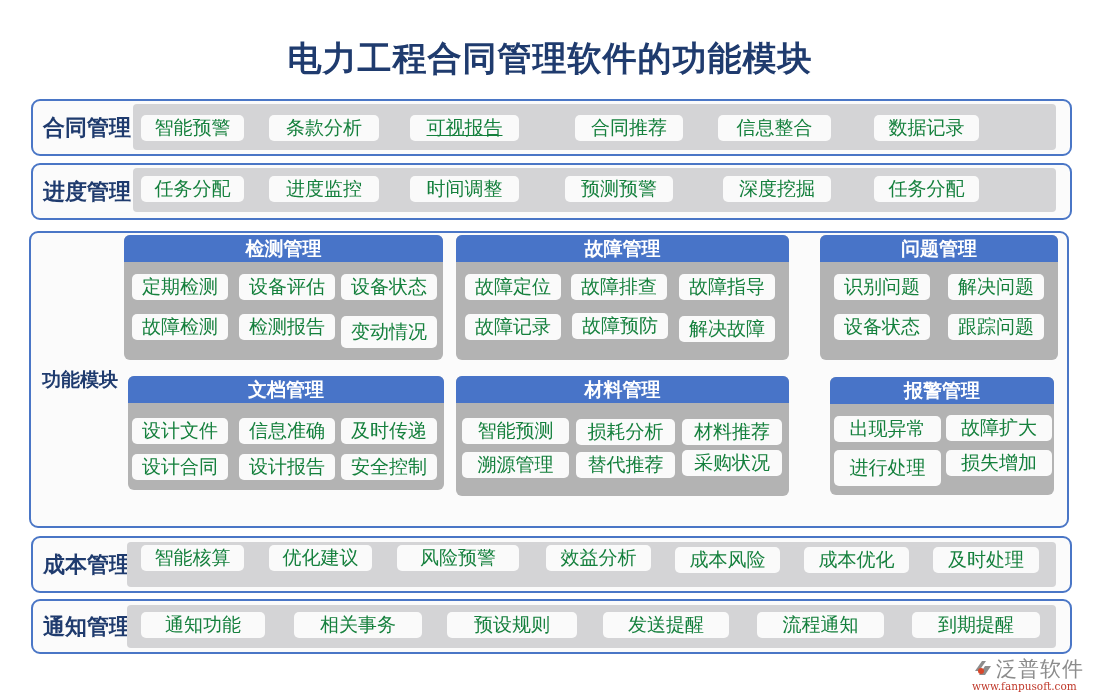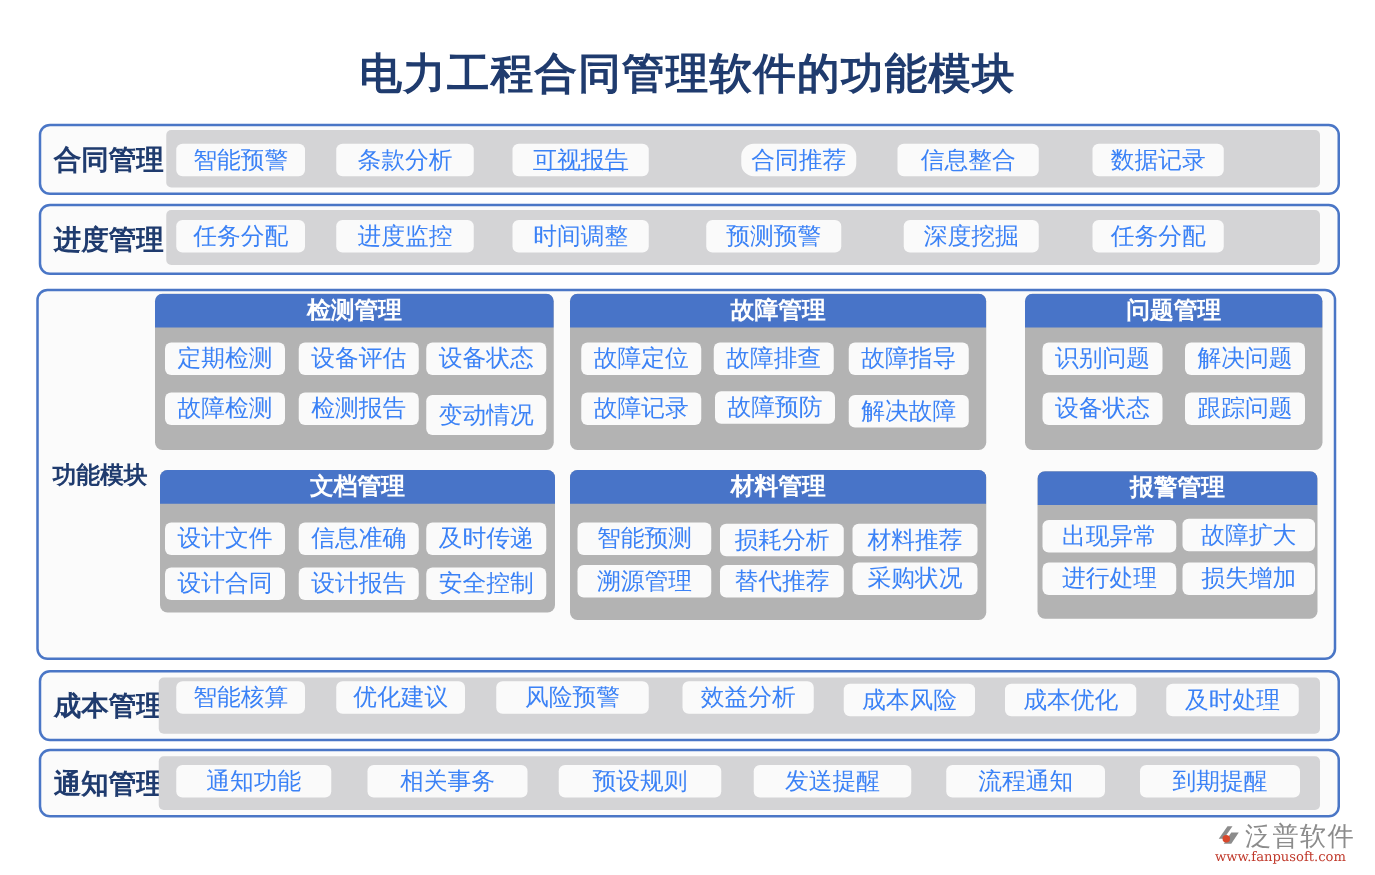--- a/index.html
+++ b/index.html
@@ -19,21 +19,21 @@
     position: absolute; left: 10px; top: 0; bottom: 0; display: flex; align-items: center;
     font-size: 22px; font-weight: bold; color: #1f3b6e;
   }
   .row-track {
     position: absolute; left: 100px; right: 14px; top: 6px; bottom: 6px;
     background: #d4d4d6; border-radius: 4px;
   }
   .chip {
     position: absolute; background: #fafafa; border-radius: 5px;
     display: flex; align-items: center; justify-content: center;
-    font-size: 19px; color: #3b82f6; white-space: nowrap;
+    font-size: 19px; color: #15803d; white-space: nowrap;
   }
   .func-panel {
     position: absolute; left: 29px; top: 231px; width: 1040px; height: 297px;
     border: 2px solid #4a76c6; border-radius: 9px; background: #fbfbfb;
   }
   .func-label {
     position: absolute; left: 42px; top: 367px;
     font-size: 19px; font-weight: bold; color: #1f3b6e;
   }
   .mod {
@@ -61,21 +61,21 @@
 
 <div class="title">电力工程合同管理软件的功能模块</div>
 
 <div class="row-panel" style="top:99px;height:57px;">
   <div class="row-label">合同管理</div>
   <div class="row-track" style="top:3px;bottom:4px;"></div>
 </div>
 <div class="chip" style="left:141px;top:115px;width:103px;height:26px;">智能预警</div>
 <div class="chip" style="left:269px;top:115px;width:110px;height:26px;">条款分析</div>
 <div class="chip" style="left:410px;top:115px;width:109px;height:26px;text-decoration:underline;">可视报告</div>
-<div class="chip" style="left:593px;top:115px;width:92px;height:26px;border-radius:10px;">合同推荐</div>
+<div class="chip" style="left:575px;top:115px;width:108px;height:26px;">合同推荐</div>
 <div class="chip" style="left:718px;top:115px;width:113px;height:26px;">信息整合</div>
 <div class="chip" style="left:874px;top:115px;width:105px;height:26px;">数据记录</div>
 
 <div class="row-panel" style="top:163px;height:57px;">
   <div class="row-label">进度管理</div>
   <div class="row-track" style="top:3px;bottom:6px;"></div>
 </div>
 <div class="chip" style="left:141px;top:176px;width:103px;height:26px;">任务分配</div>
 <div class="chip" style="left:269px;top:176px;width:110px;height:26px;">进度监控</div>
 <div class="chip" style="left:410px;top:176px;width:109px;height:26px;">时间调整</div>
@@ -132,21 +132,21 @@
 <div class="chip" style="left:682px;top:419px;width:100px;height:26px;">材料推荐</div>
 <div class="chip" style="left:462px;top:452px;width:107px;height:26px;">溯源管理</div>
 <div class="chip" style="left:576px;top:452px;width:99px;height:26px;">替代推荐</div>
 <div class="chip" style="left:682px;top:450px;width:100px;height:26px;">采购状况</div>
 
 <div class="mod" style="left:830px;top:377px;width:224px;height:118px;">
   <div class="mod-head">报警管理</div>
 </div>
 <div class="chip" style="left:834px;top:416px;width:107px;height:26px;">出现异常</div>
 <div class="chip" style="left:946px;top:415px;width:106px;height:26px;">故障扩大</div>
-<div class="chip" style="left:834px;top:450px;width:107px;height:26px;">进行处理</div>
+<div class="chip" style="left:834px;top:450px;width:107px;height:36px;">进行处理</div>
 <div class="chip" style="left:946px;top:450px;width:106px;height:26px;">损失增加</div>
 
 <div class="row-panel" style="top:536px;height:57px;">
   <div class="row-label">成本管理</div>
   <div class="row-track" style="left:94px;top:4px;bottom:4px;"></div>
 </div>
 <div class="chip" style="left:141px;top:545px;width:103px;height:26px;">智能核算</div>
 <div class="chip" style="left:269px;top:545px;width:103px;height:26px;">优化建议</div>
 <div class="chip" style="left:397px;top:545px;width:122px;height:26px;">风险预警</div>
 <div class="chip" style="left:546px;top:545px;width:105px;height:26px;">效益分析</div>

